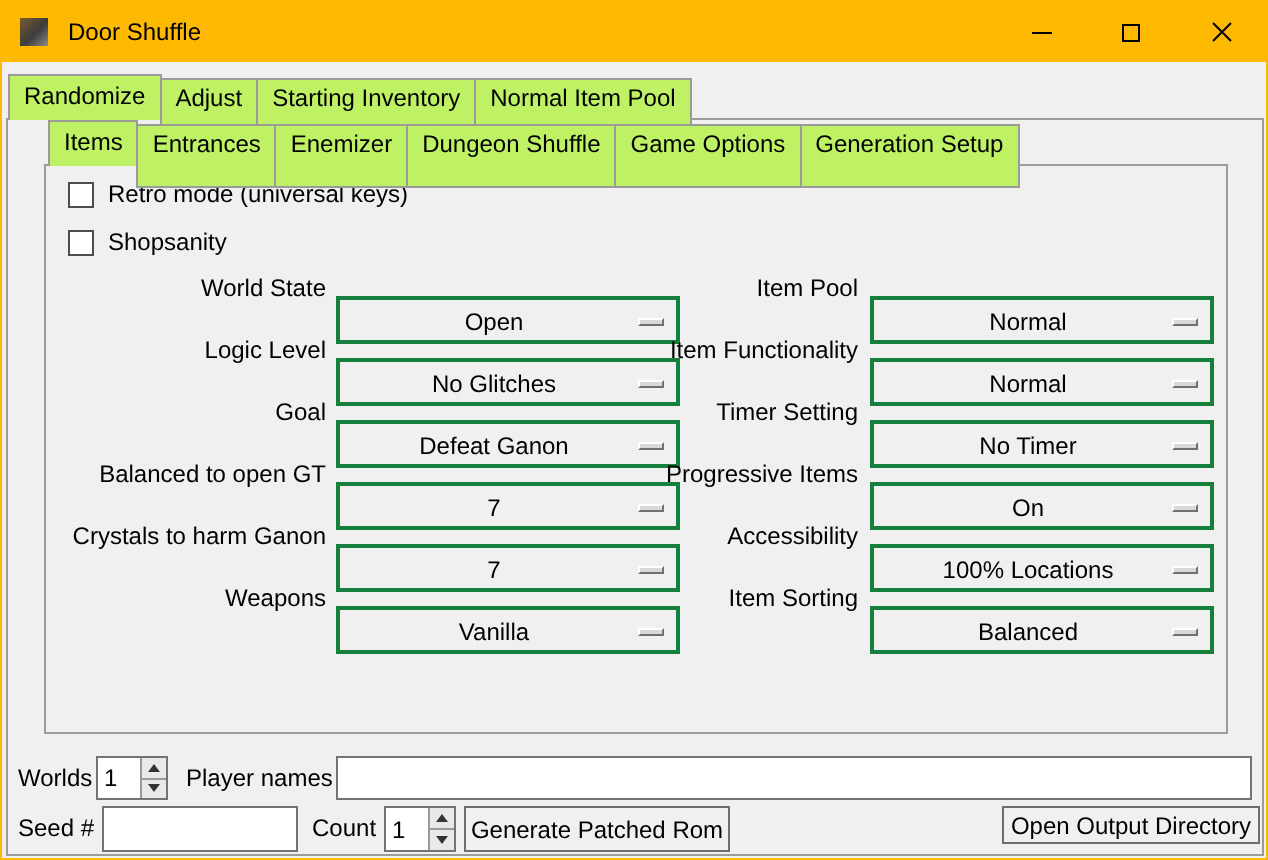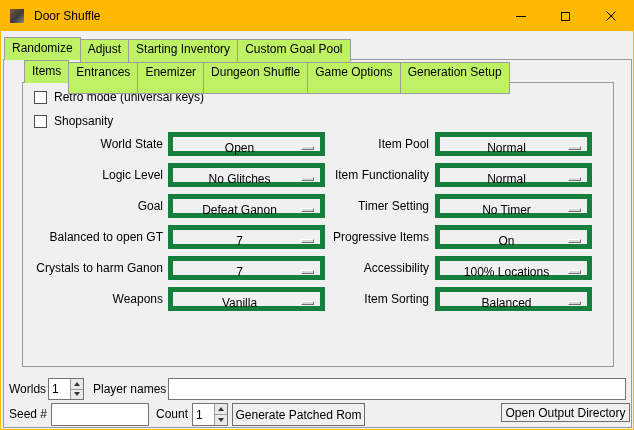--- a/index.html
+++ b/index.html
@@ -36,22 +36,22 @@
 
   
   .check-row { position:absolute; left:11px; display:flex; align-items:center; height:18px; cursor:default; }
   .check-box { width:13px; height:13px; background:#fff; border:1px solid #4d4d4d; margin-right:7px; }
 
   
   .opt-row { position:absolute; left:0; right:0; height:24px; }
   .opt-label { position:absolute; top:0; line-height:24px; text-align:right; white-space:nowrap; }
   .lbl-l { left:4px; width:136px; }
   .lbl-r { left:296px; width:110px; }
-  .dropdown { position:absolute; top:0; width:157px; height:24px; background:#f0f0f0;
-              border:5px solid #15803d; cursor:default; }
+  .dropdown { position:absolute; top:16px; width:172px; height:24px; background:#f0f0f0;
+              border:2px solid #15803d; cursor:default; }
   .dd-l { left:145px; }
   .dd-r { left:412px; }
   .dd-value { position:absolute; left:2px; right:16px; top:0; bottom:0; line-height:22px; text-align:center; white-space:nowrap; }
   .dd-indicator { position:absolute; right:6px; top:9px; width:13px; height:4px; background:#d8d8d8;
                   border-top:1px solid #fff; border-left:1px solid #fff;
                   border-right:1px solid #707070; border-bottom:1px solid #707070; }
 
   
   .f-label { position:absolute; white-space:nowrap; }
   .f-input { position:absolute; border:1px solid #737373; background:#fff; font:inherit;
@@ -90,21 +90,21 @@
           <path d="M0.5 0.5 L9.5 9.5 M9.5 0.5 L0.5 9.5" stroke="#000" stroke-width="1"></path>
         </svg>
       </div>
     </div>
   </div>
 
   <div class="tabs outer-tabs">
     <div class="tab sel">Randomize</div>
     <div class="tab unsel">Adjust</div>
     <div class="tab unsel">Starting Inventory</div>
-    <div class="tab unsel">Custom Goal Pool</div>
+    <div class="tab unsel">Normal Item Pool</div>
   </div>
 
   <div class="outer-pane"></div>
 
   <div class="tabs inner-tabs">
     <div class="tab sel">Items</div>
     <div class="tab unsel">Entrances</div>
     <div class="tab unsel">Enemizer</div>
     <div class="tab unsel">Dungeon Shuffle</div>
     <div class="tab unsel">Game Options</div>

